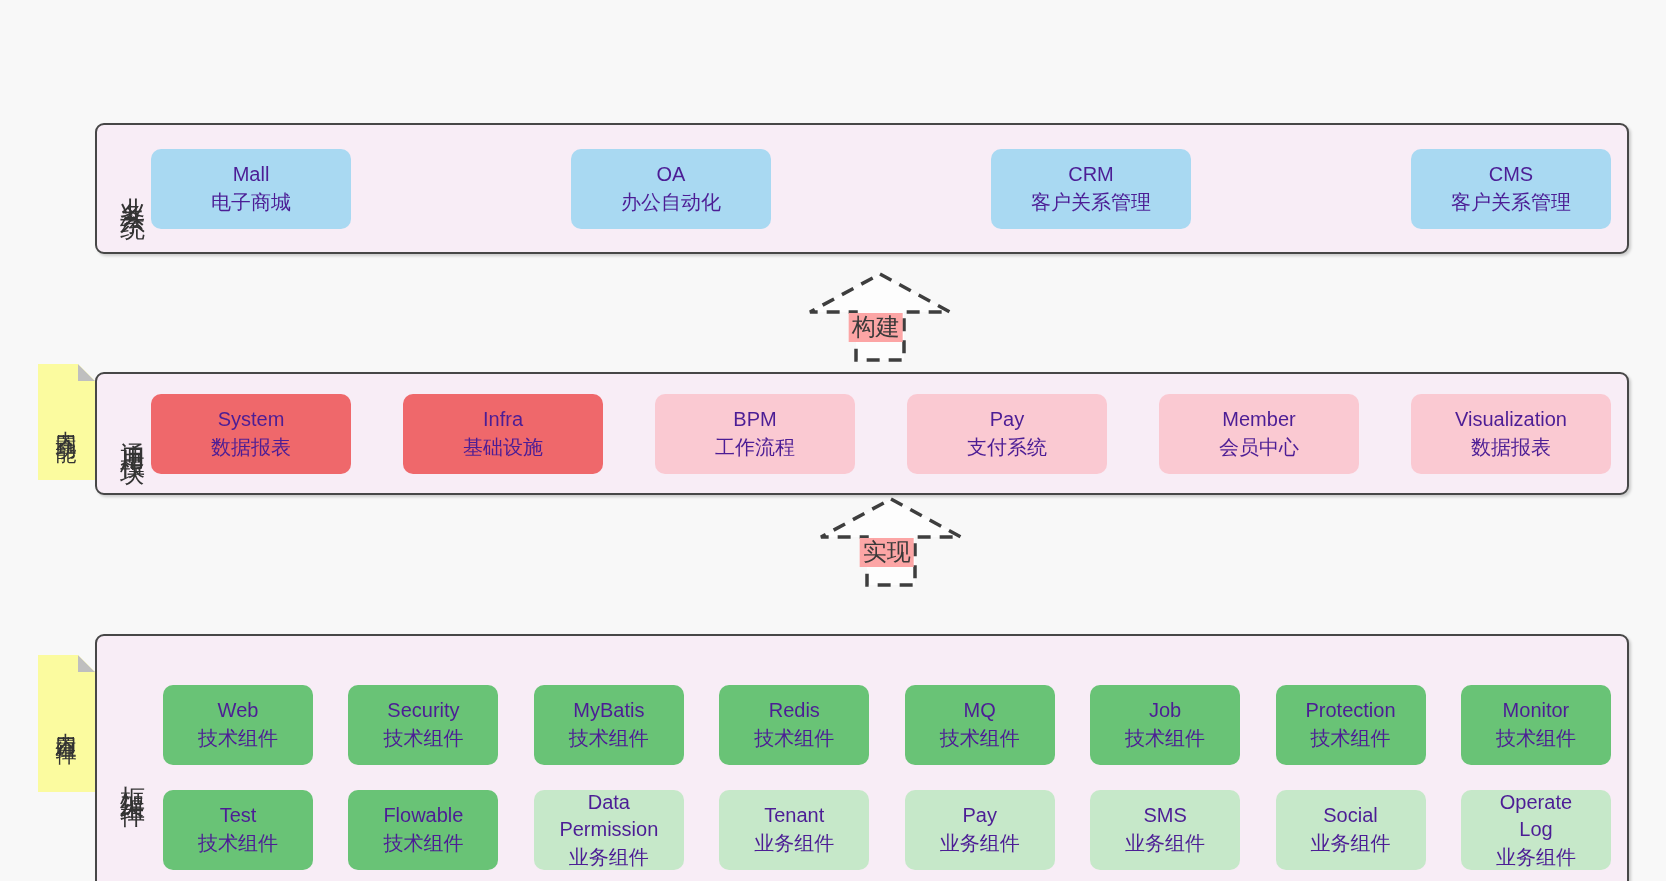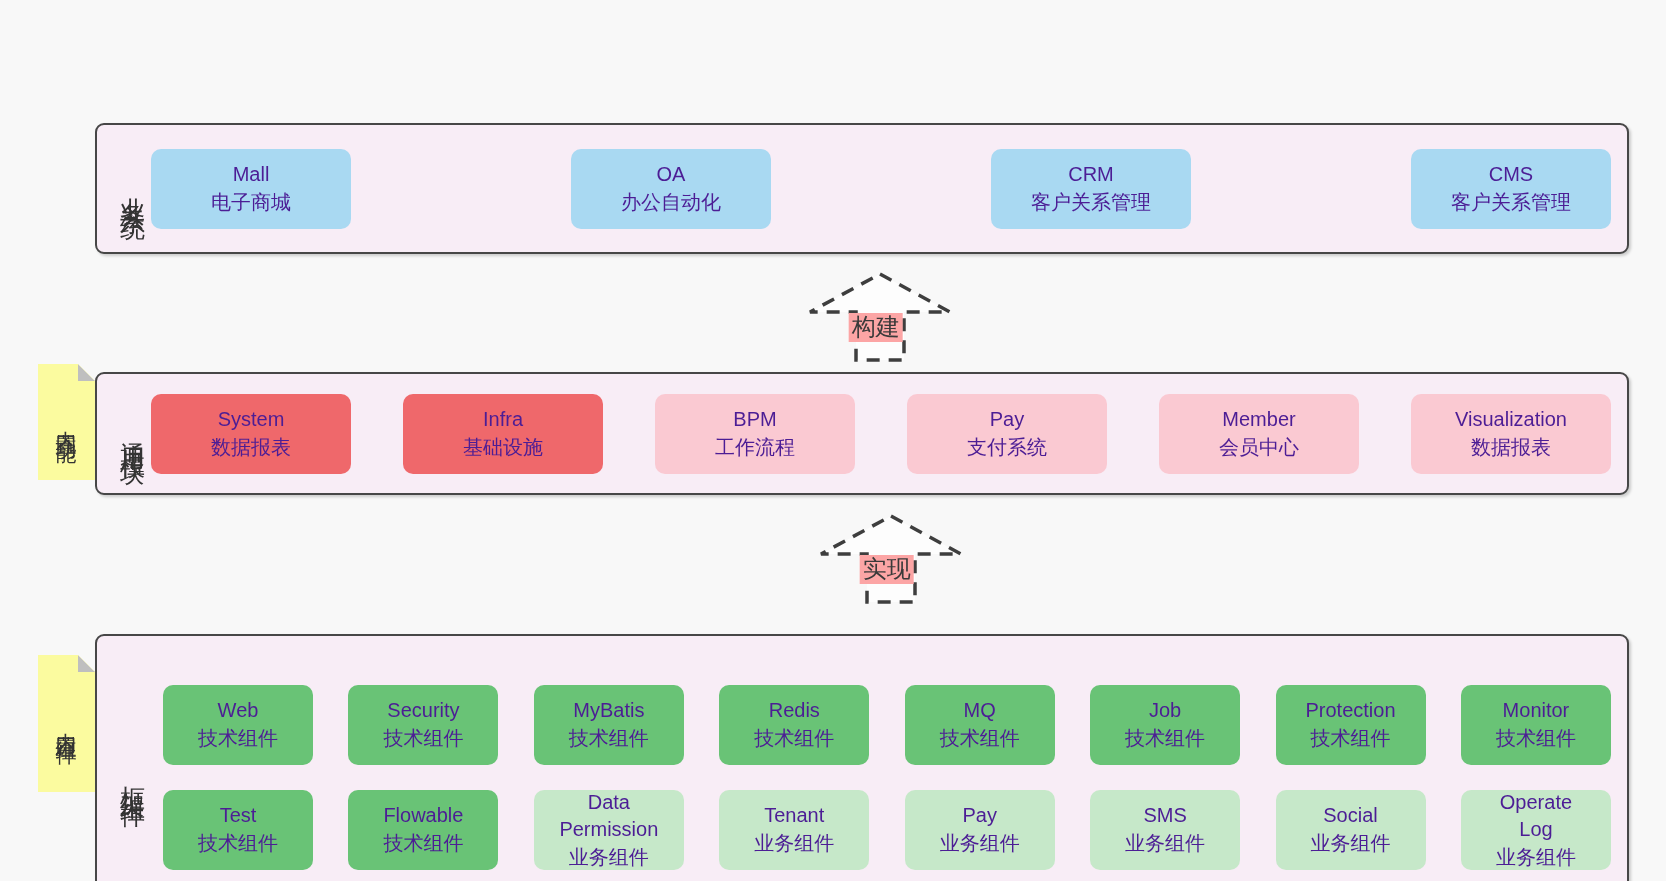--- a/index.html
+++ b/index.html
@@ -64,21 +64,21 @@
     background:#bfbfbf; clip-path:polygon(0 0, 100% 100%, 0 100%);
   }
   .sticky-text {
     writing-mode:vertical-rl; text-orientation:upright;
     font-size:21px; letter-spacing:4px; color:#333; line-height:1;
   }
 
   
   .arrow { position:absolute; width:146px; height:92px; }
   .arrow-build     { left:807px; top:271px; }
-  .arrow-implement { left:818px; top:513px; }
+  .arrow-implement { left:818px; top:496px; }
   .arrow svg { position:absolute; left:0; top:0; }
   .arrow-label {
     position:absolute; left:50%; top:42px; transform:translateX(-58%);
     background:#fca5a5; padding:0 3px; font-size:24px; color:#3a3a3a;
     line-height:1.2; white-space:nowrap;
   }
 </style>
 </head>
 <body>
 

